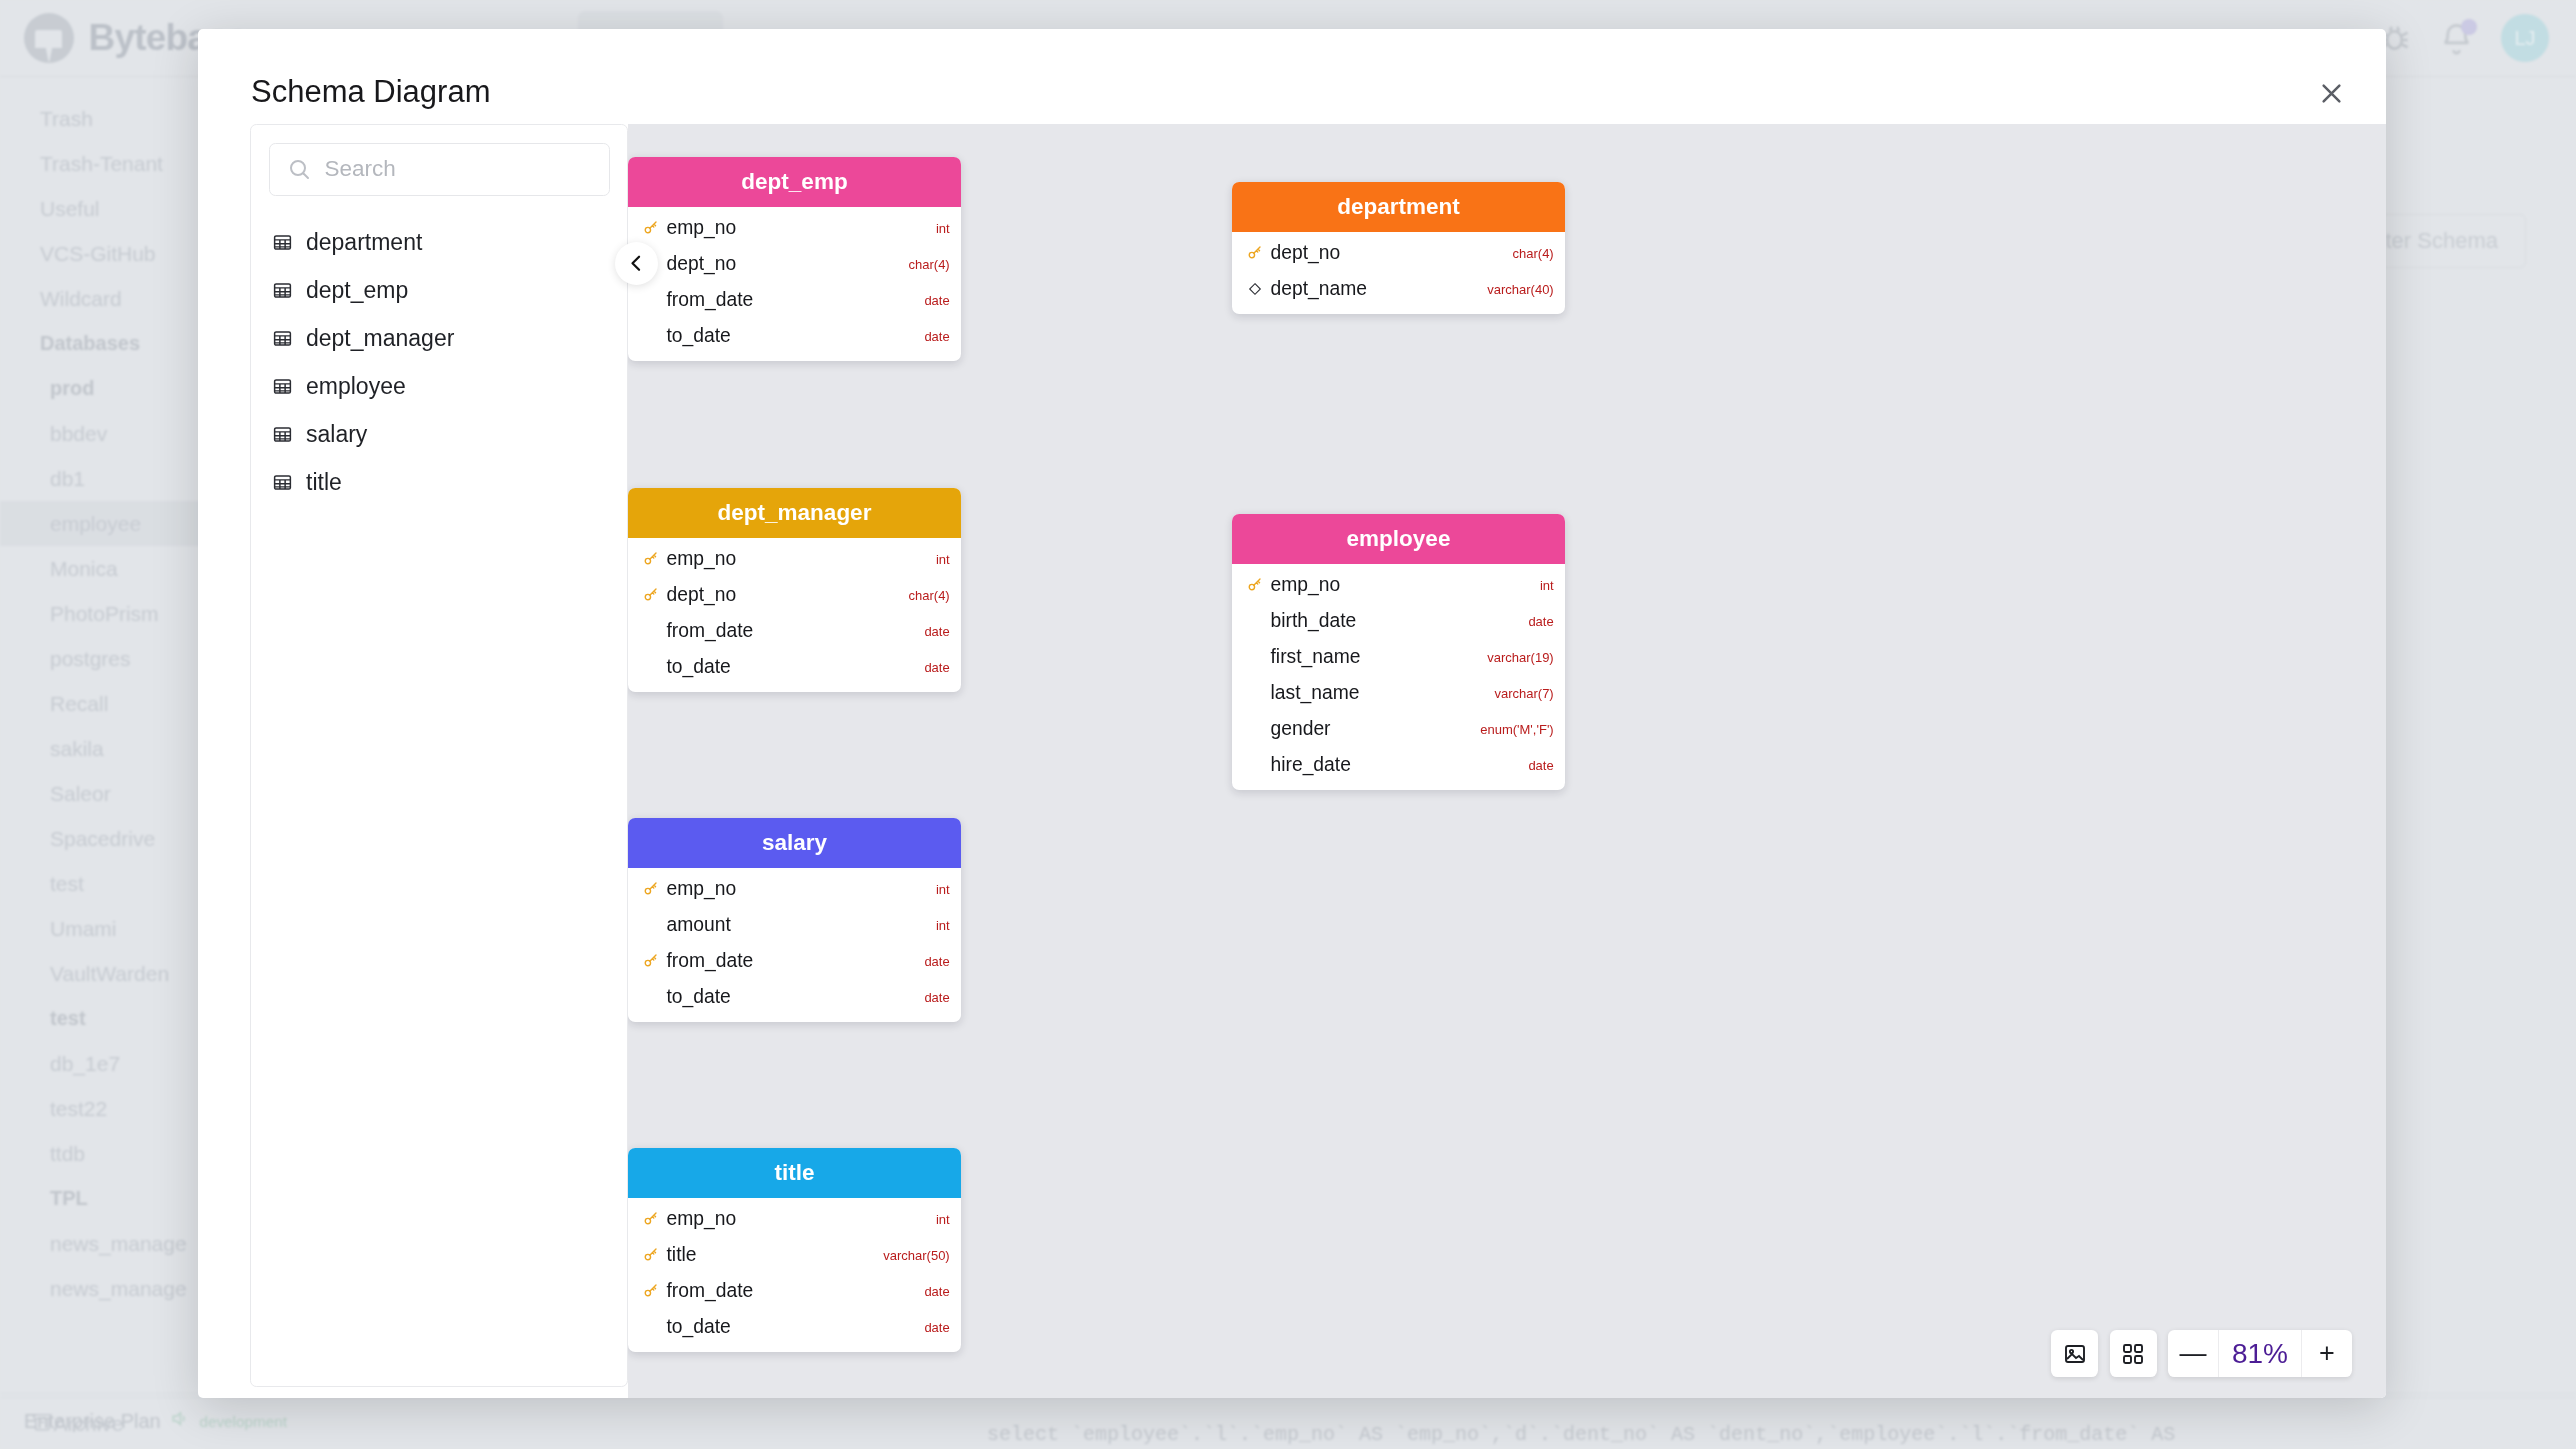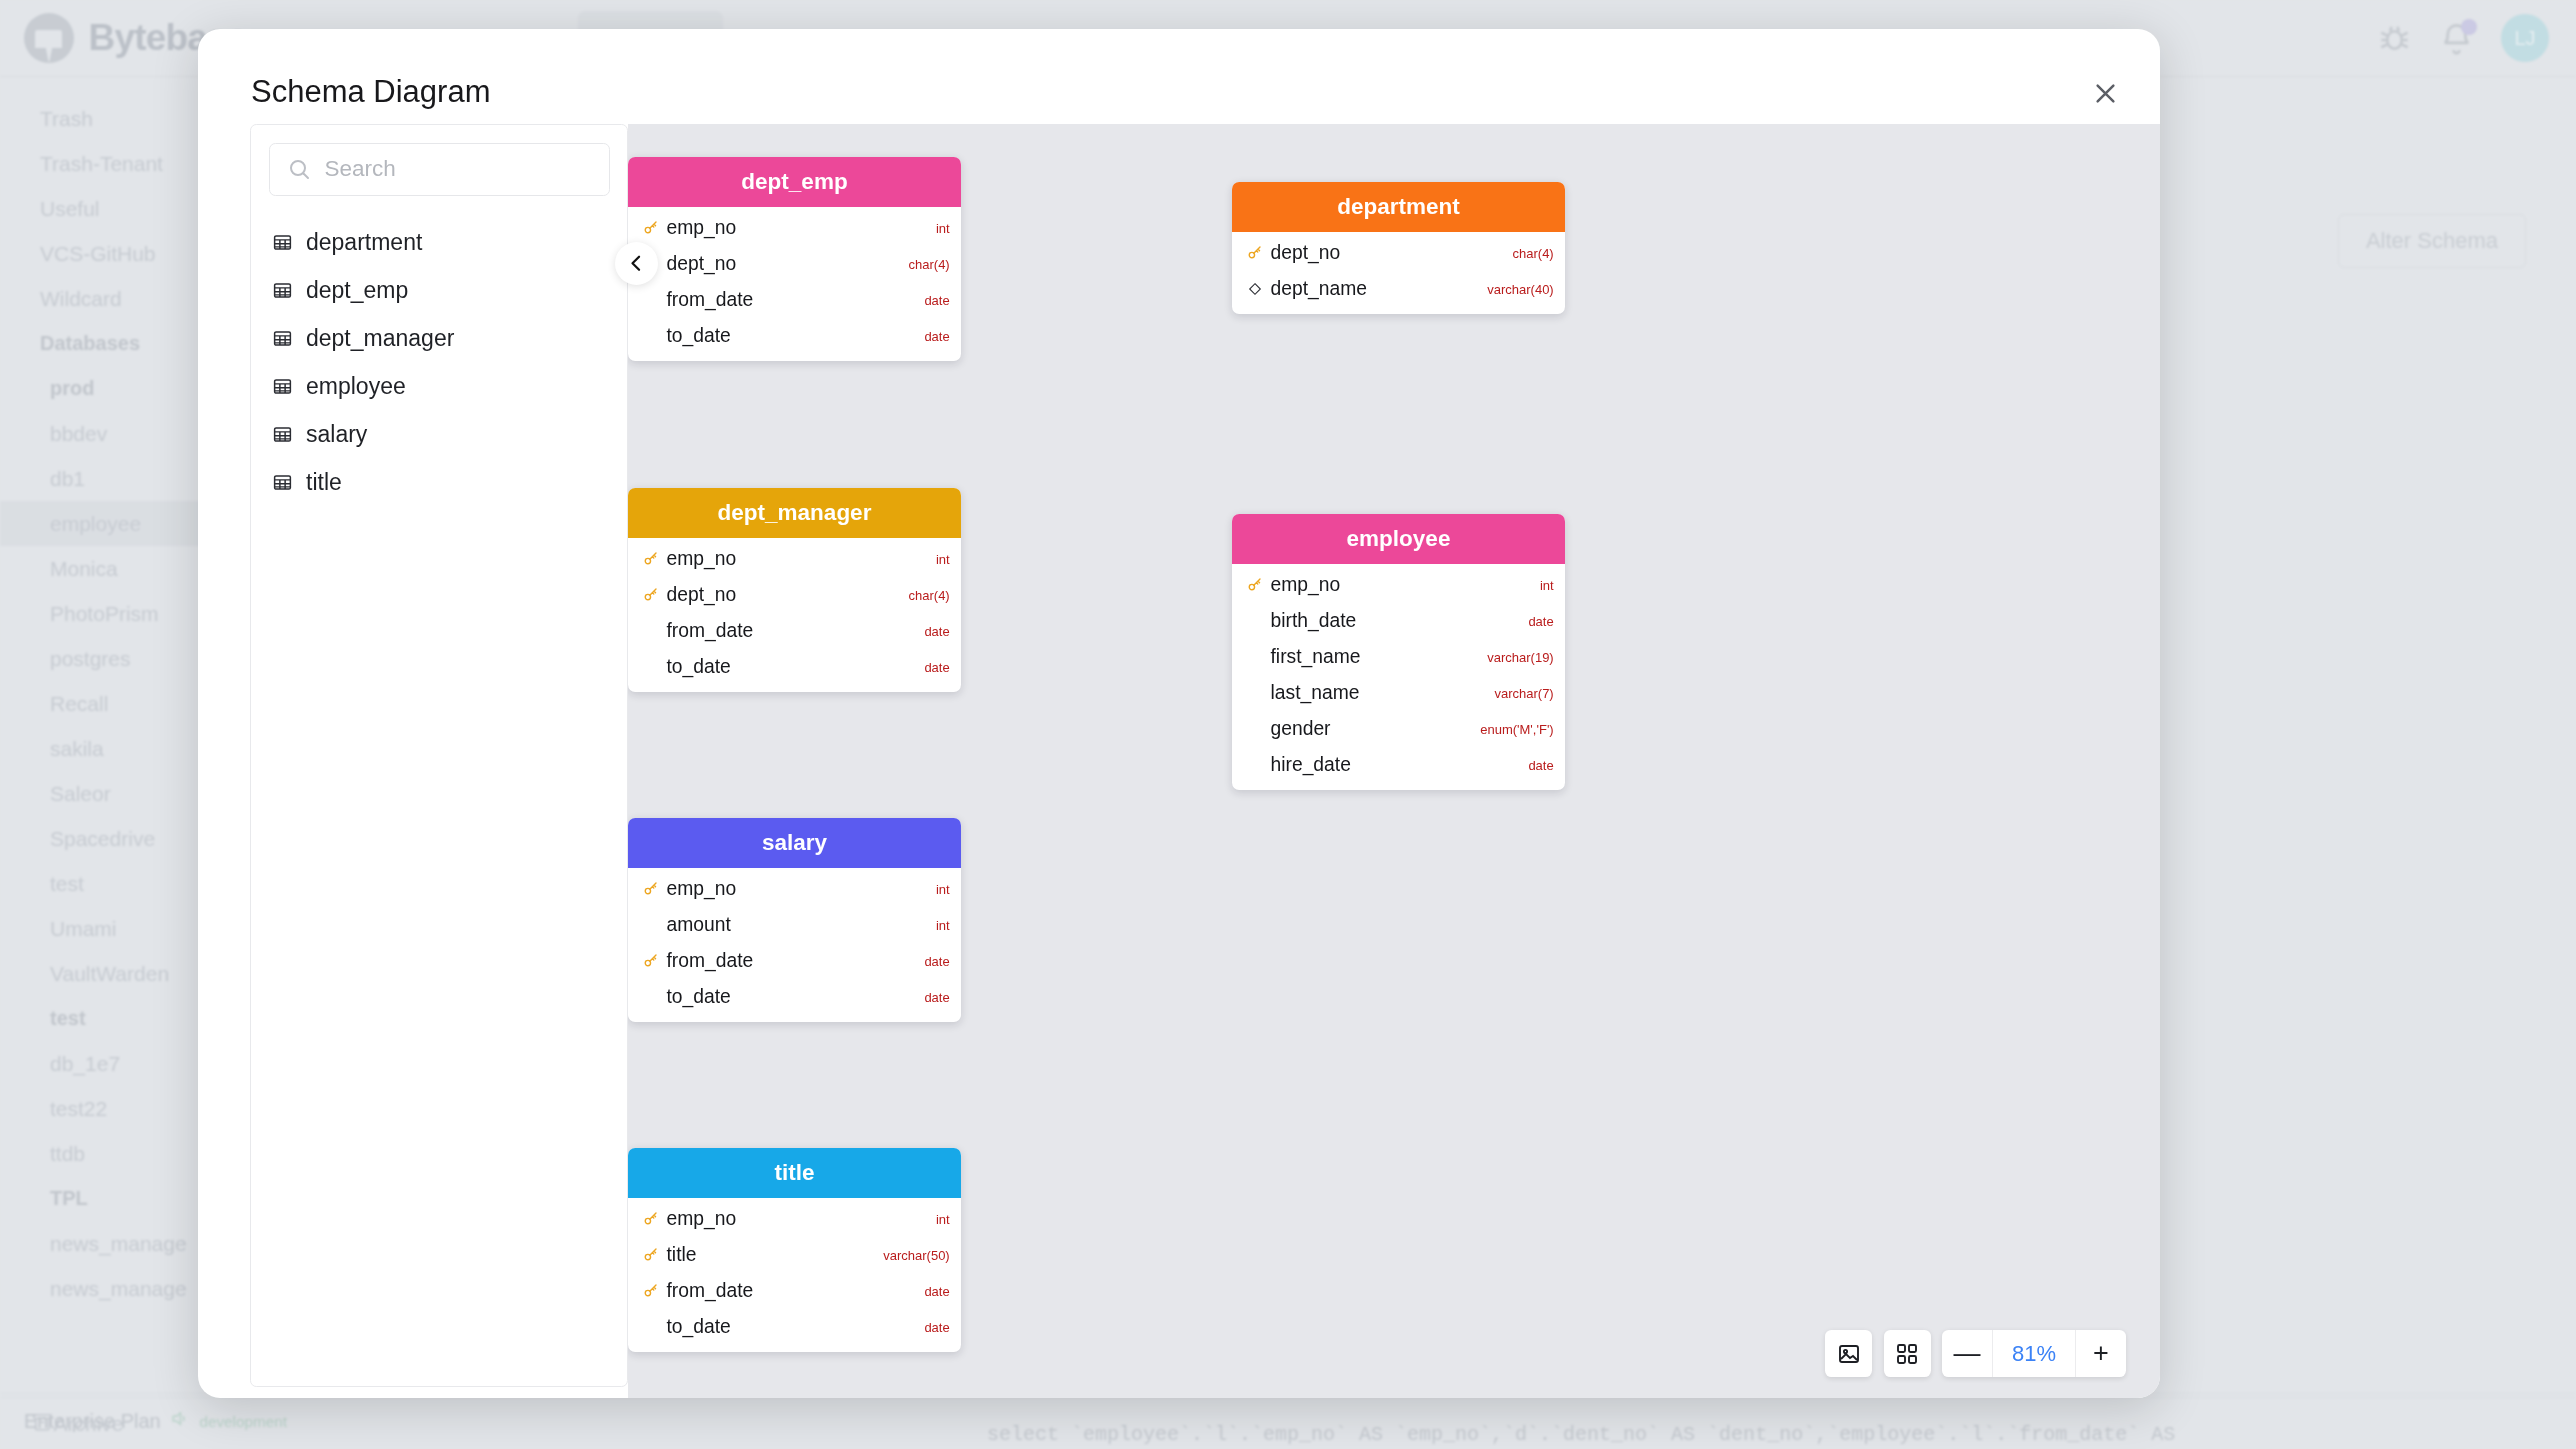--- a/index.html
+++ b/index.html
@@ -92,23 +92,23 @@
   }
   #bg-sql-line {
     position: absolute; left: 987px; bottom: 3.2px;
     font-family: "Liberation Mono", monospace;
     font-size: 20px; color: #b0b6be; white-space: nowrap;
   }
 
   
   #modal {
     position: absolute;
-    left: 198px; top: 29px; width: 1962px; height: 1369px;
+    left: 198px; top: 29px; width: 2188px; height: 1369px;
     background: #ffffff;
-    border-radius: 22px;
+    border-radius: 5px;
     box-shadow: 0 9.7px 48px rgba(0,0,0,0.16);
     overflow: hidden;
   }
   #modal-title {
     position: absolute; left: 53px; top: 45px;
     font-size: 31px; color: #18181b; font-weight: 400;
   }
   #modal-close {
     position: absolute; right: 32px; top: 42px;
     width: 45px; height: 45px;
@@ -195,21 +195,21 @@
     background: #fff; border-radius: 6.4px; box-shadow: 0 1.6px 4.8px rgba(0,0,0,0.10);
     overflow: hidden;
   }
   .zg-btn {
     width: 50px; height: 47px; display: flex; align-items: center; justify-content: center;
     font-size: 27px; color: #1d1f24; cursor: pointer;
   }
   #zoom-level {
     min-width: 84px; height: 47px;
     display: flex; align-items: center; justify-content: center;
-    font-size: 22px; color: #3b82f6;
+    font-size: 28px; color: #4c1d95;
     border-left: 0.8px solid #ececee; border-right: 0.8px solid #ececee;
   }
 </style>
 </head>
 <body>
 
 <div id="bg-app">
 
   <div id="bg-topbar">
     <div class="bg-logo">

